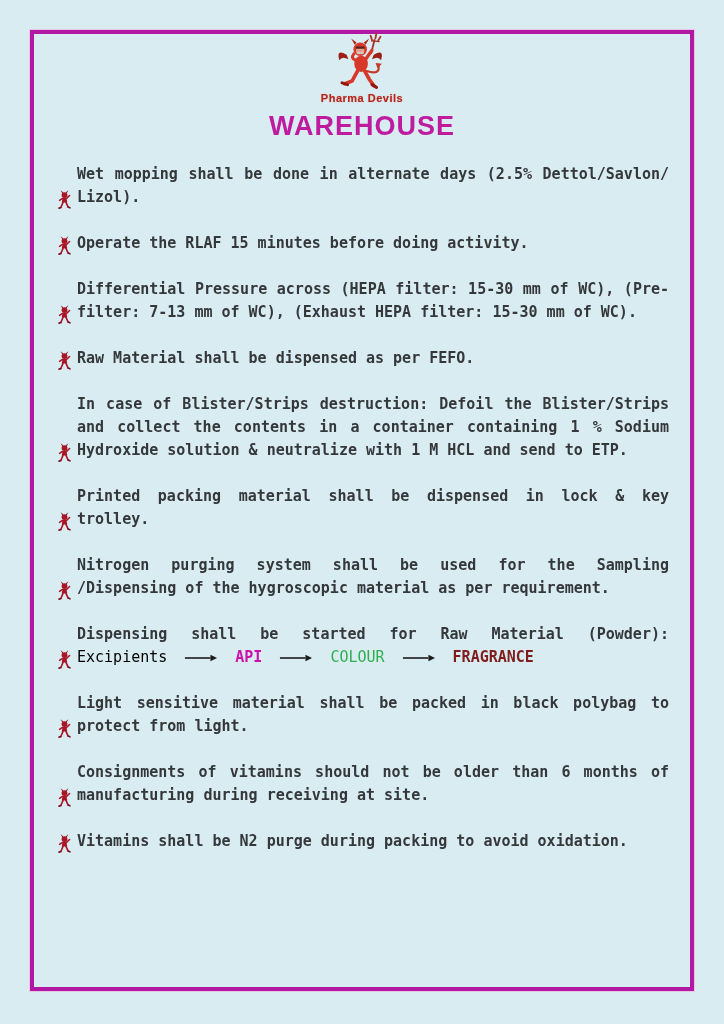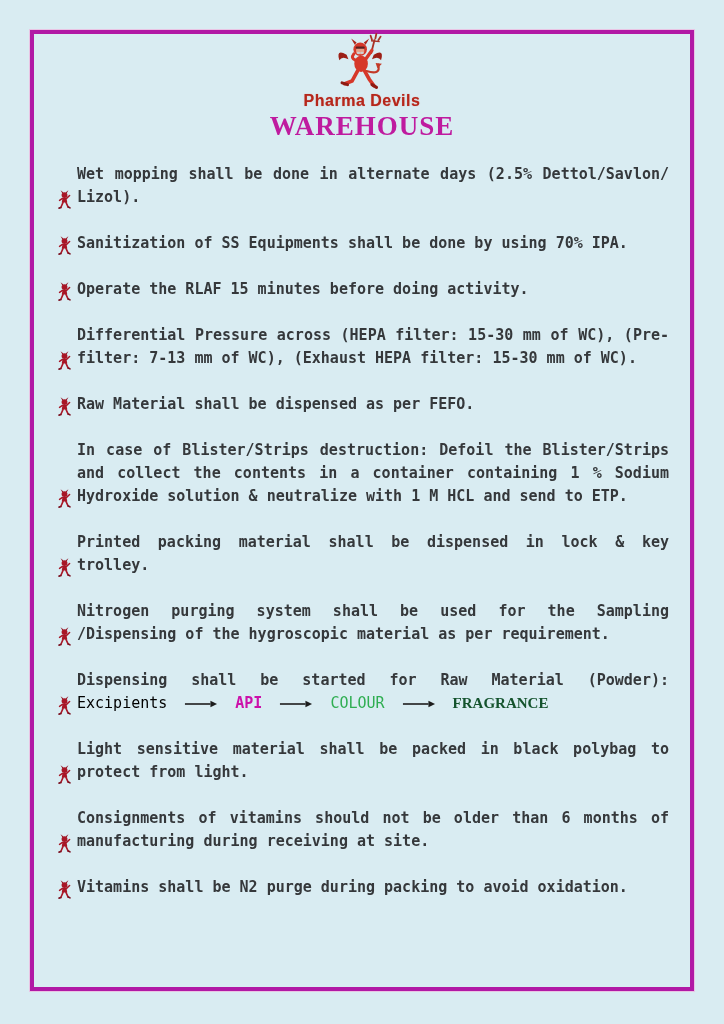--- a/index.html
+++ b/index.html
@@ -9,28 +9,28 @@
     font-family:"DejaVu Sans Mono","Liberation Mono",monospace;
   }
   .frame{
     position:absolute;left:30px;top:30px;width:664px;height:961px;
     border:4px solid #b119a5;box-sizing:border-box;
     box-shadow:0 0 0 1px #e9c4e4;
   }
   .logo-block{position:absolute;top:33px;left:0;width:100%;text-align:center;}
   .mascot{width:68px;height:58px;display:inline-block;}
   .brand{
-    font-family:"Liberation Sans",sans-serif;font-weight:bold;font-size:16px;
+    font-family:"Liberation Sans",sans-serif;font-weight:bold;font-size:11px;
     color:#b5271c;letter-spacing:.5px;margin-top:-3px;
     text-shadow:0 0 1px #d98a80;
   }
   .title{
     position:absolute;top:111px;left:0;width:100%;text-align:center;margin:0;
     font-size:27px;font-weight:bold;color:#bf1b9f;letter-spacing:1px;
-    font-family:Liberation Serif, serif;
+    font-family:Liberation Sans, sans-serif;
   }
   .list{position:absolute;left:57px;top:163px;width:612px;}
   .item{
     display:flex;align-items:flex-end;margin:0 0 23px 0;
     color:#35383b;font-size:15px;line-height:23px;font-weight:bold;
   }
   .bullet{width:15px;height:19px;flex:0 0 15px;margin-top:2px;}
   .item-text{width:592px;margin-left:5px;text-align:justify;text-align-last:left;}
   .line1{text-align:justify;}
   .line1.justify-all{text-align-last:justify;}
@@ -98,35 +98,20 @@
       <path d="M12.8,11.5 L17,7.5" stroke="#a81626" stroke-width="2" stroke-linecap="round"></path>
       <path d="M7.2,11.5 L3.2,14.2" stroke="#a81626" stroke-width="2" stroke-linecap="round"></path>
       <path d="M8,17 L5,24" stroke="#a81626" stroke-width="2.2" stroke-linecap="round"></path>
       <path d="M12,17 L15,23.4" stroke="#a81626" stroke-width="2.2" stroke-linecap="round"></path>
       <path d="M4.9,24 L2.6,24.8" stroke="#7a1020" stroke-width="2.2" stroke-linecap="round"></path>
       <path d="M15.1,23.4 L17.4,24.4" stroke="#7a1020" stroke-width="2.2" stroke-linecap="round"></path>
     </svg>
     <div class="item-text">Wet mopping shall be done in alternate days (2.5% Dettol/Savlon/ Lizol).</div>
   </div>
 
-  <div class="item">
-    <svg class="bullet" viewBox="0 0 20 26">
-      <path d="M7,4.5 L4.6,0.5 L8.6,3.4 Z" fill="#8f1322"></path>
-      <path d="M13,4.5 L15.4,0.5 L11.4,3.4 Z" fill="#8f1322"></path>
-      <circle cx="10" cy="7" r="4" fill="#a81626"></circle>
-      <path d="M7.4,10.5 L12.6,10.5 L13.8,17 L6.2,17 Z" fill="#a81626"></path>
-      <path d="M12.8,11.5 L17,7.5" stroke="#a81626" stroke-width="2" stroke-linecap="round"></path>
-      <path d="M7.2,11.5 L3.2,14.2" stroke="#a81626" stroke-width="2" stroke-linecap="round"></path>
-      <path d="M8,17 L5,24" stroke="#a81626" stroke-width="2.2" stroke-linecap="round"></path>
-      <path d="M12,17 L15,23.4" stroke="#a81626" stroke-width="2.2" stroke-linecap="round"></path>
-      <path d="M4.9,24 L2.6,24.8" stroke="#7a1020" stroke-width="2.2" stroke-linecap="round"></path>
-      <path d="M15.1,23.4 L17.4,24.4" stroke="#7a1020" stroke-width="2.2" stroke-linecap="round"></path>
-    </svg>
-    <div class="item-text">Sanitization of SS Equipments shall be done by using 70% IPA.</div>
-  </div>
 
   <div class="item">
     <svg class="bullet" viewBox="0 0 20 26">
       <path d="M7,4.5 L4.6,0.5 L8.6,3.4 Z" fill="#8f1322"></path>
       <path d="M13,4.5 L15.4,0.5 L11.4,3.4 Z" fill="#8f1322"></path>
       <circle cx="10" cy="7" r="4" fill="#a81626"></circle>
       <path d="M7.4,10.5 L12.6,10.5 L13.8,17 L6.2,17 Z" fill="#a81626"></path>
       <path d="M12.8,11.5 L17,7.5" stroke="#a81626" stroke-width="2" stroke-linecap="round"></path>
       <path d="M7.2,11.5 L3.2,14.2" stroke="#a81626" stroke-width="2" stroke-linecap="round"></path>
       <path d="M8,17 L5,24" stroke="#a81626" stroke-width="2.2" stroke-linecap="round"></path>
@@ -242,21 +227,21 @@
 <span class="word" style="color: rgb(204, 17, 170); font-weight: bold;">API</span>
   <svg class="arrow" viewBox="0 0 36 10">
     <line x1="1" y1="5" x2="28" y2="5"></line>
     <polygon points="28,1.6 35,5 28,8.4"></polygon>
   </svg>
 <span class="word" style="color: rgb(47, 174, 82); font-weight: normal;">COLOUR</span>
   <svg class="arrow" viewBox="0 0 36 10">
     <line x1="1" y1="5" x2="28" y2="5"></line>
     <polygon points="28,1.6 35,5 28,8.4"></polygon>
   </svg>
-<span class="word" style="color: #14532d; font-weight: bold; font-family: Liberation Serif, serif;">FRAGRANCE</span>
+<span class="word" style="color: #7f1d1d; font-weight: bold;">FRAGRANCE</span>
           </div>
         </div>
   </div>
 
   <div class="item">
     <svg class="bullet" viewBox="0 0 20 26">
       <path d="M7,4.5 L4.6,0.5 L8.6,3.4 Z" fill="#8f1322"></path>
       <path d="M13,4.5 L15.4,0.5 L11.4,3.4 Z" fill="#8f1322"></path>
       <circle cx="10" cy="7" r="4" fill="#a81626"></circle>
       <path d="M7.4,10.5 L12.6,10.5 L13.8,17 L6.2,17 Z" fill="#a81626"></path>

